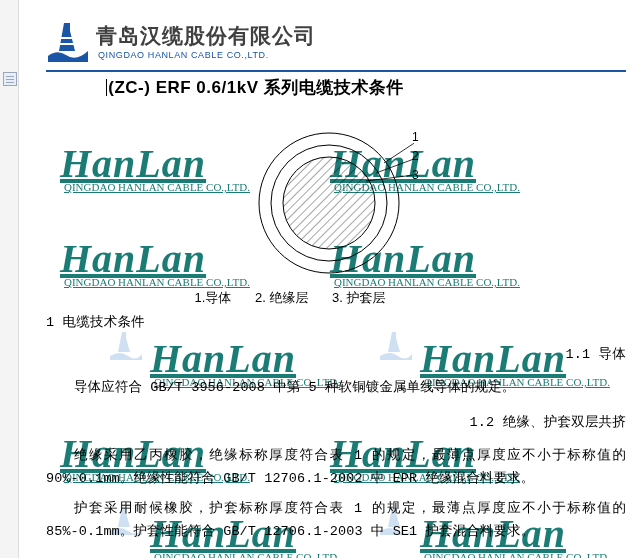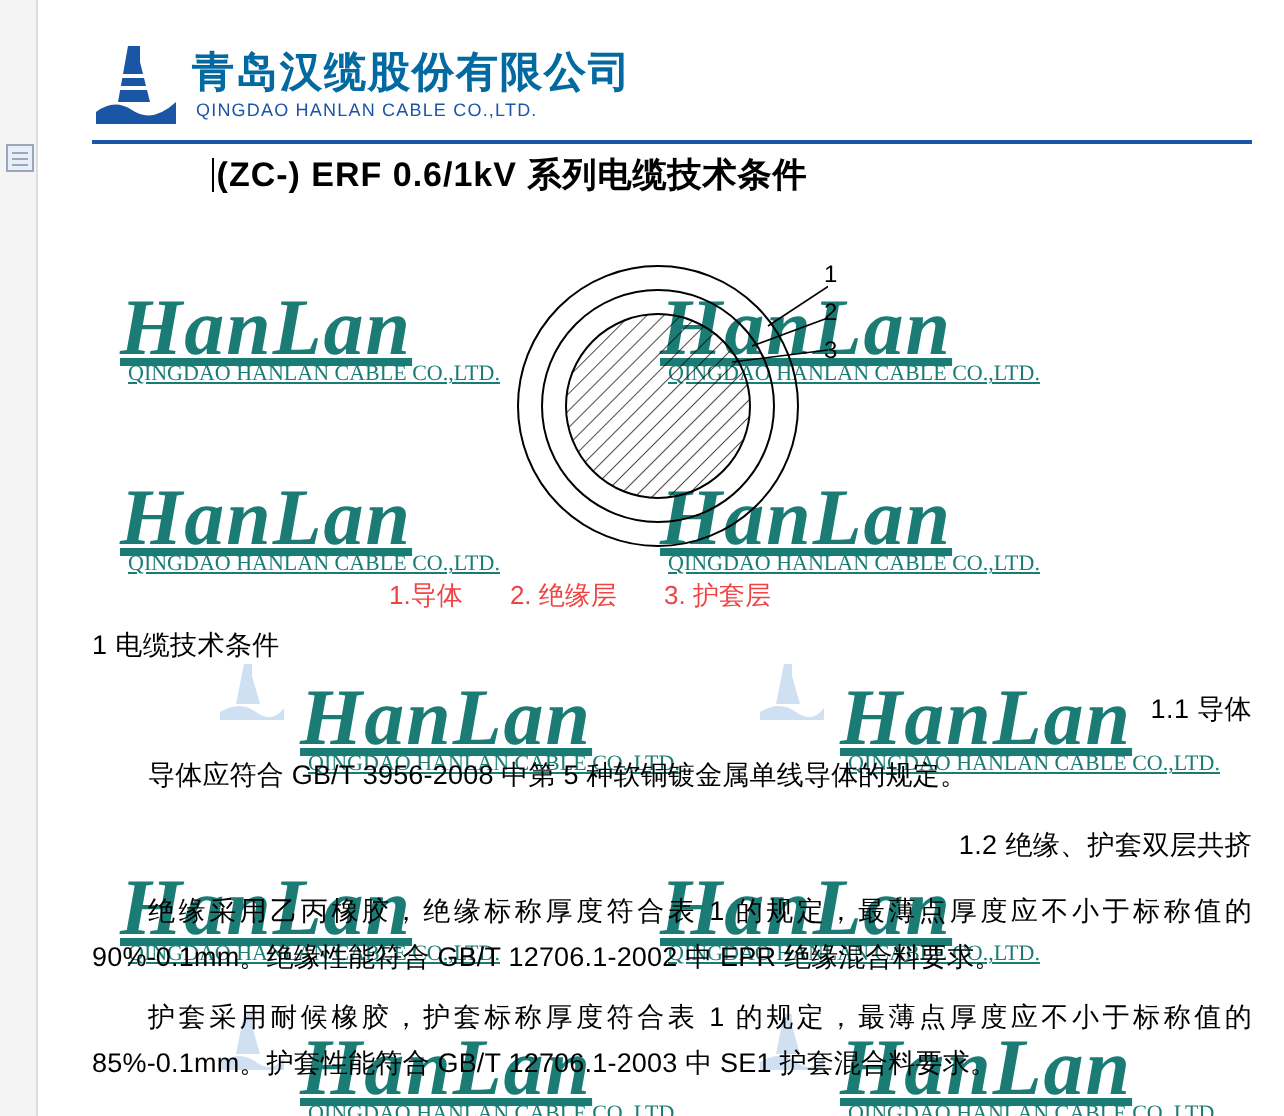--- a/index.html
+++ b/index.html
@@ -93,21 +93,21 @@
     width: 44px;
     height: 44px;
   }
   .logo-text-cn {
     position: absolute;
     left: 50px;
     top: 2px;
     font-family: "Liberation Serif", serif;
     font-weight: bold;
     font-size: 21px;
-    color: #0369a1;
+    color: #404040;
     letter-spacing: 1px;
     white-space: nowrap;
   }
   .logo-text-en {
     position: absolute;
     left: 52px;
     top: 30px;
     font-family: "Liberation Sans", sans-serif;
     font-size: 9px;
     color: #1a55a6;
@@ -162,34 +162,34 @@
     color: #000;
     line-height: 19px;
   }
   .fig-caption {
     position: absolute;
     left: 0;
     top: 289px;
     width: 580px;
     text-align: center;
     font-size: 13px;
-    color: #ef4444;
+    color: #000000;
     font-family: "Liberation Sans", sans-serif;
   }
   .fig-caption span { margin: 0 10px; }
 
   
   .body {
     position: absolute;
     left: 46px;
     top: 313px;
     width: 580px;
     font-size: 13.5px;
     color: #000;
-    font-family: Liberation Sans, sans-serif;
+    font-family: Liberation Mono, monospace;
   }
   .h-line {
     margin: 0 0 12px 0;
     line-height: 20px;
     letter-spacing: .2px;
   }
   .h-line.sub { margin-bottom: 11px; text-align: right; }
   .p-just {
     margin: 0 0 7px 0;
     line-height: 23px;

